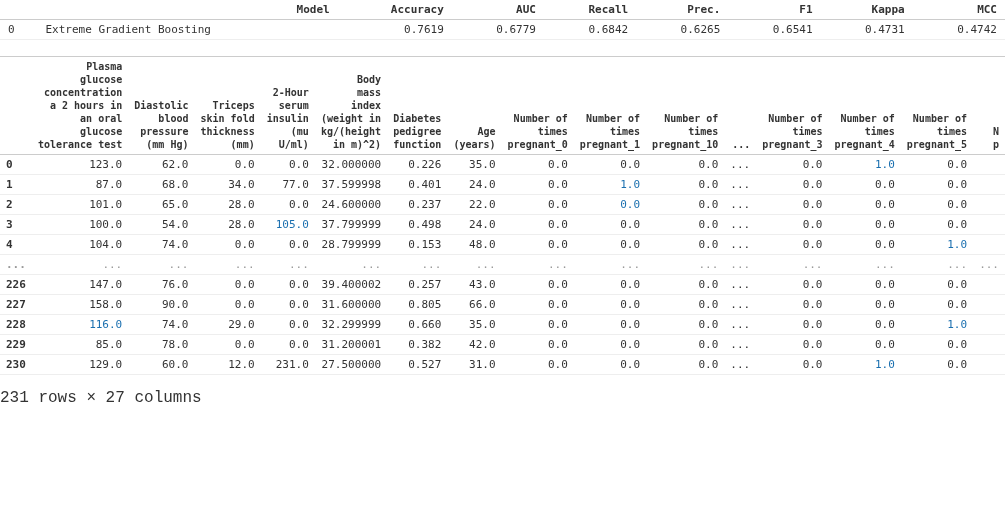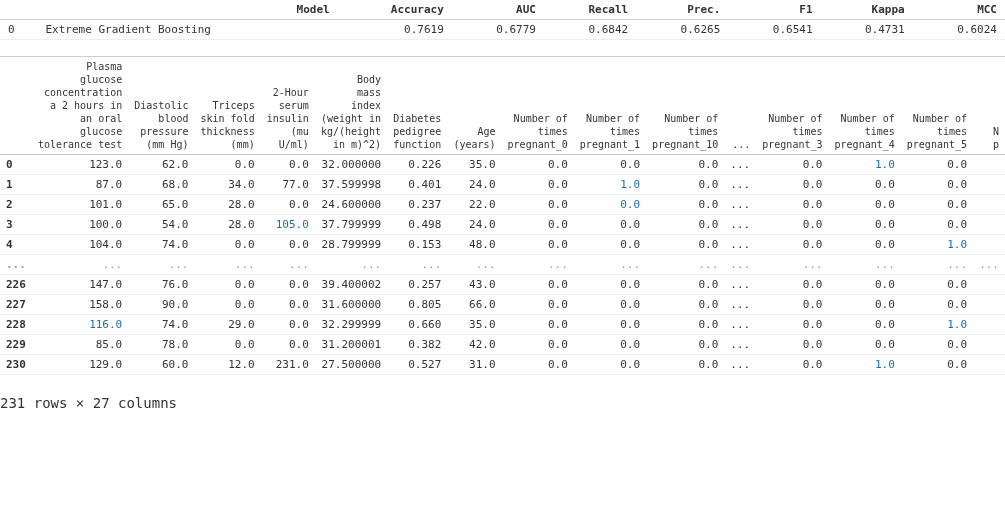--- a/index.html
+++ b/index.html
@@ -45,21 +45,21 @@
       width: 100%;
     }
     .main-table {
       border-collapse: collapse;
       width: max-content;
       min-width: 100%;
     }
     .main-table th {
       text-align: right;
       padding: 3px 6px;
-      font-weight: normal;
+      font-weight: bold;
       color: #333;
       border-top: 1px solid #ccc;
       border-bottom: 1px solid #ccc;
       vertical-align: bottom;
       font-size: 10px;
       line-height: 1.3;
     }
     .main-table th.idx-header {
       text-align: left;
     }
@@ -69,24 +69,25 @@
       border-bottom: 1px solid #eee;
       font-size: 11px;
     }
     .main-table td.idx-col {
       text-align: left;
       font-weight: bold;
     }
     .blue { color: #1a6faf; }
     .ellipsis-row td { color: #999; }
     .footer {
-      margin-top: 16px;
-      font-size: 14px;
+      margin-top: 10px;
+      font-size: 16px;
       color: #333;
       padding: 4px 0;
+      font-family: Liberation Mono, monospace;
     }
   </style>
 </head>
 <body>
 
 <table class="top-table">
   <thead>
     <tr id="top-header-row">
         <th style="text-align: left;"></th>
         <th>Model</th>
@@ -102,21 +103,21 @@
   <tbody id="top-body">
       <tr>
         <td style="text-align: left; color: rgb(51, 51, 51);">0</td>
         <td style="text-align: left;">Extreme Gradient Boosting</td>
         <td>0.7619</td>
         <td>0.6779</td>
         <td>0.6842</td>
         <td>0.6265</td>
         <td>0.6541</td>
         <td>0.4731</td>
-        <td>0.6024</td>
+        <td>0.4742</td>
       </tr>
     </tbody>
 </table>
 
 <div class="main-table-wrapper">
   <table class="main-table">
     <thead>
       <tr id="main-header-row">
           <th class="idx-header" style="text-align: left;"></th>
           <th>Plasma<br>glucose<br>concentration<br>a 2 hours in<br>an oral<br>glucose<br>tolerance test</th>

